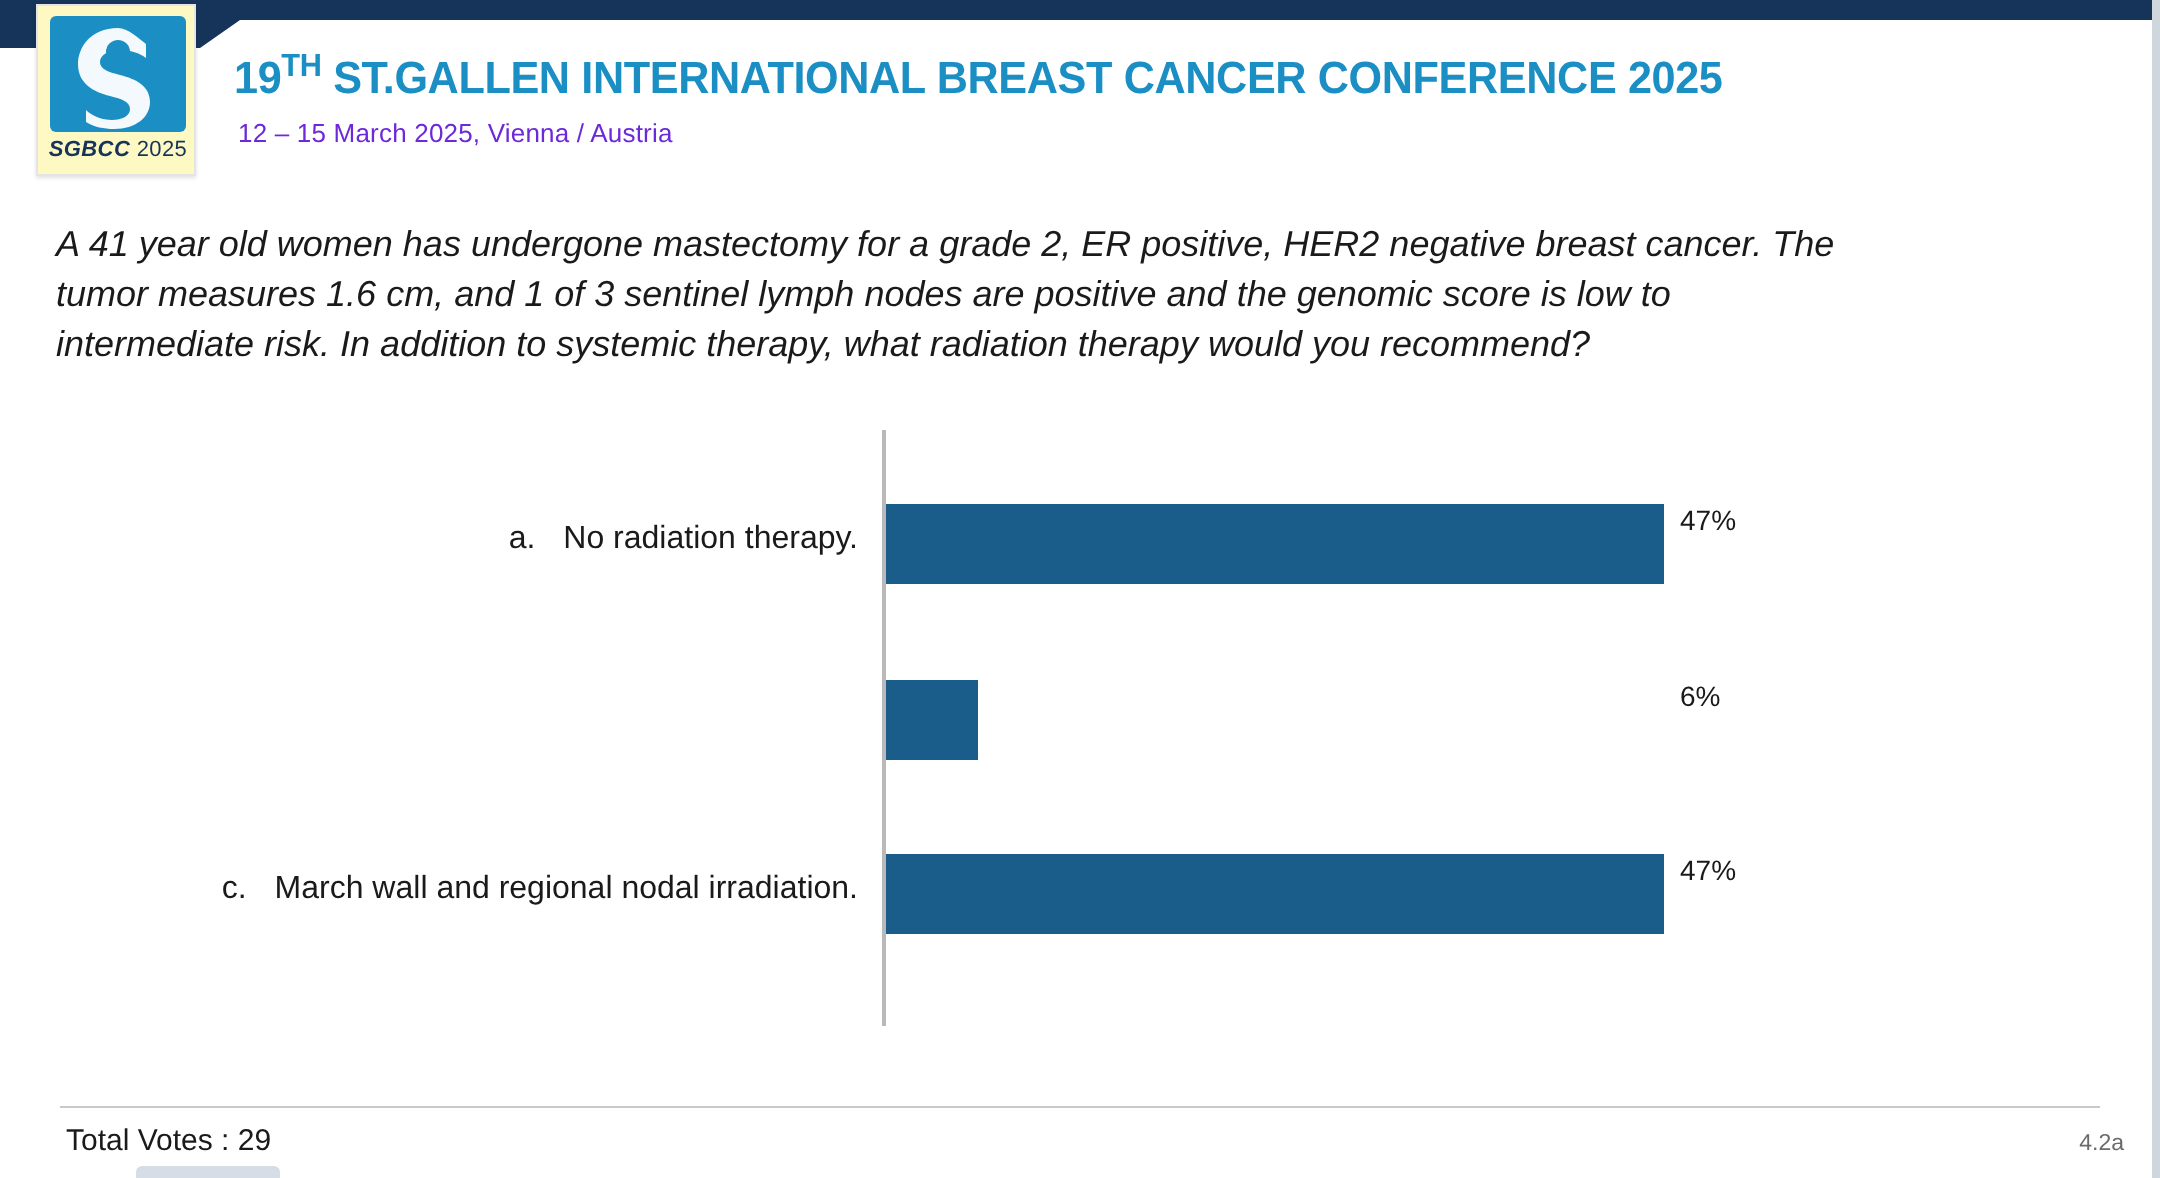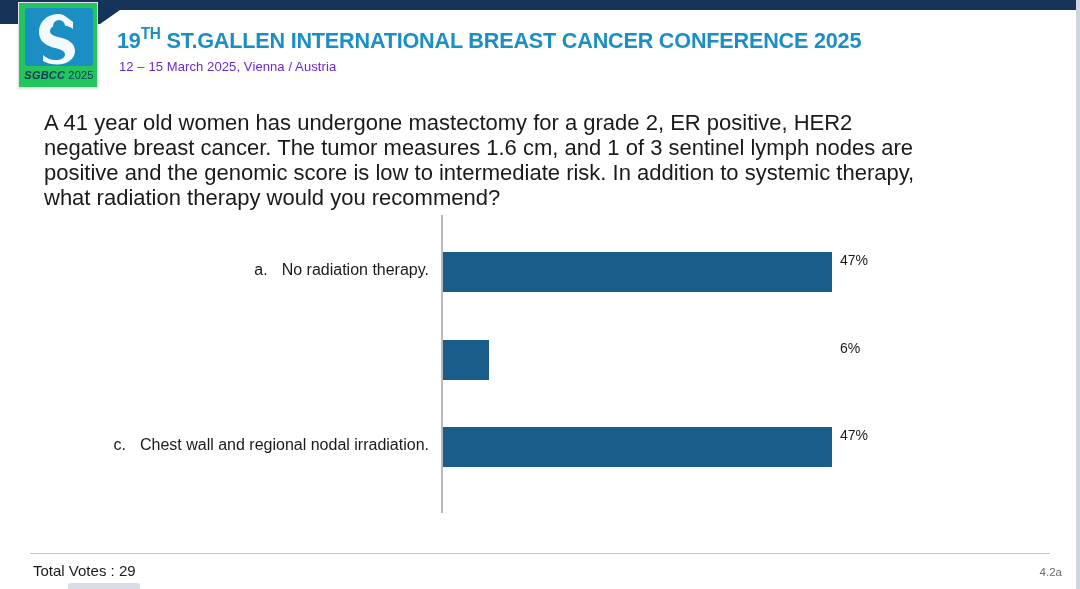--- a/index.html
+++ b/index.html
@@ -39,21 +39,21 @@
     height: 24px;
     background: #16335a;
     clip-path: polygon(0 0, 1080px 0, 1080px 10px, 120px 10px, 100px 24px, 0 24px);
   }
   .logo-box {
     position: absolute;
     left: 18px;
     top: 2px;
     width: 80px;
     height: 86px;
-    background: #22c55e;
+    background: #fef9c3;
     border: 1px solid #e4e4e4;
     box-shadow: 0 1px 2px rgba(0,0,0,0.12);
     box-sizing: border-box;
   }
   .logo-square {
     position: absolute;
     left: 6px;
     top: 5px;
     width: 68px;
     height: 58px;
@@ -96,26 +96,27 @@
     top: 59px;
     font-size: 13px;
     color: #6d28d9;
     white-space: nowrap;
     letter-spacing: .1px;
   }
 
   
   .question {
     position: absolute;
-    left: 44px;
+    left: 28px;
     top: 110px;
     width: 890px;
-    font-size: 22px;
+    font-size: 18px;
     line-height: 25px;
     color: #1a1a1a;
+    font-style: italic;
   }
 
   
   .chart {
     position: absolute;
     left: 0;
     top: 210px;
     width: 1080px;
     height: 300px;
   }
@@ -240,21 +241,21 @@
     <div class="bar-value" style="left:840px;">47%</div>
   </div>
 
   <div class="row" style="top:130px;">
     <div class="bar" style="width:46px;"></div>
     <div class="bar-value" style="left:840px;">6%</div>
   </div>
 
   <div class="row" style="top:217px;">
     <div class="row-label">
-      <span class="letter">c.</span><span>Chest wall and regional nodal irradiation.</span>
+      <span class="letter">c.</span><span>March wall and regional nodal irradiation.</span>
     </div>
     <div class="bar" style="width:389px;"></div>
     <div class="bar-value" style="left:840px;">47%</div>
   </div>
 </div>
 
 <div class="footer-rule"></div>
 <div class="total-votes">Total Votes : 29</div>
 <div class="slide-code">4.2a</div>
 <div class="bottom-tab"></div>

